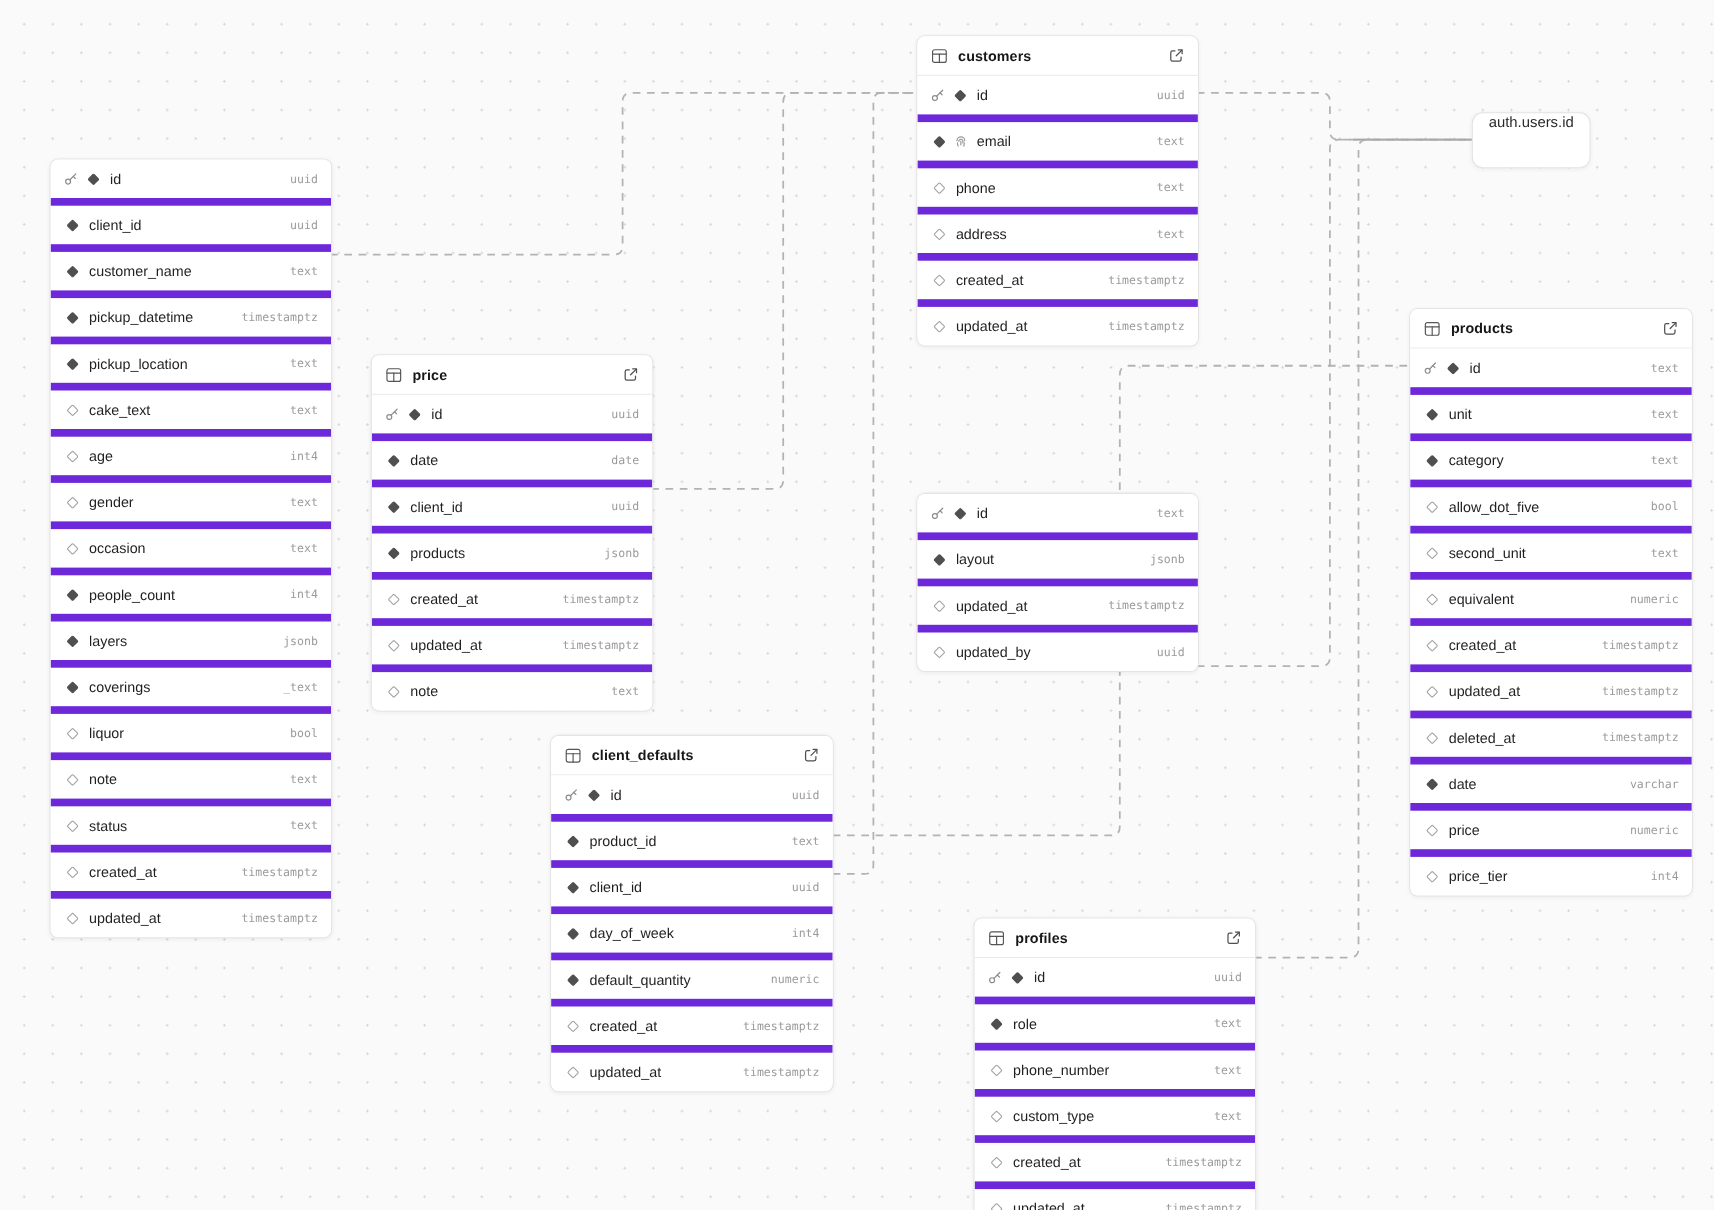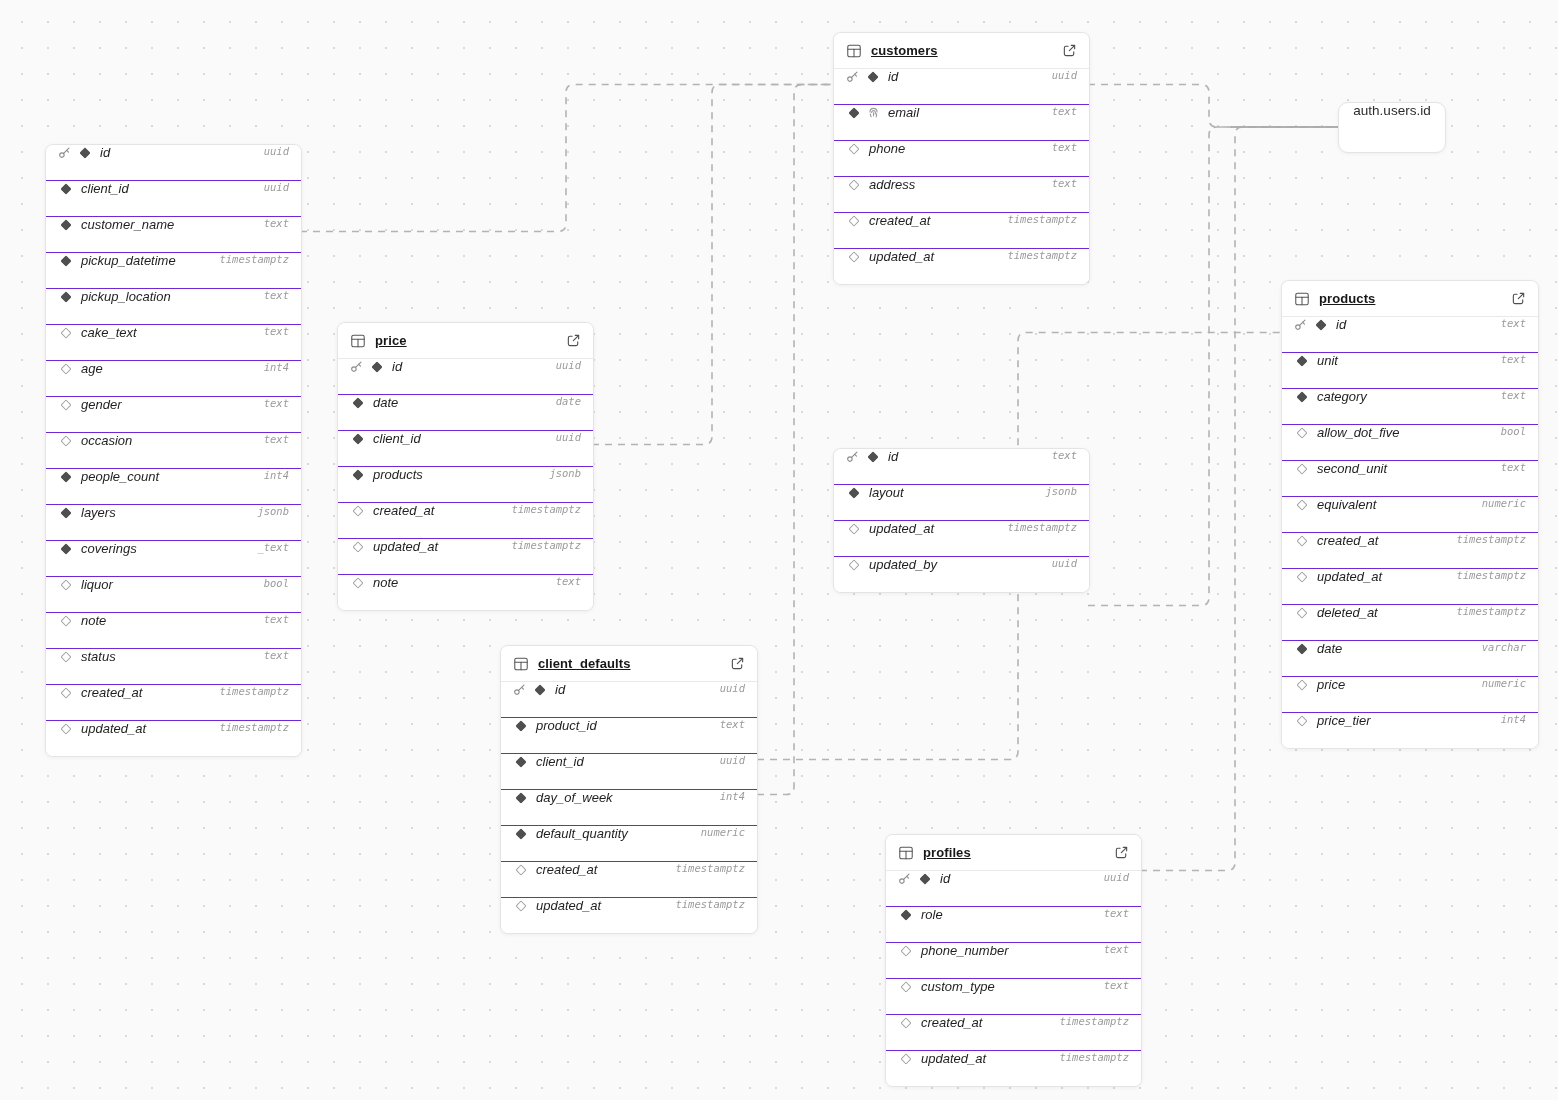--- a/index.html
+++ b/index.html
@@ -12,26 +12,26 @@
   }
   #edges{position:absolute;left:0;top:0;width:100%;height:100%;}
   .edge{fill:none;stroke:var(--edge,#b3b3b3);stroke-width:1.6px;}
   .edge.dashed{stroke-dasharray:7 6;}
   .edge.solid{stroke:#a8a8a8;}
   .card{
     position:absolute;background:#fff;border:1px solid #e4e4e4;border-radius:8px;
     box-shadow:0 1px 4px rgba(0,0,0,.05);overflow:hidden;
   }
   .chead{display:flex;align-items:center;height:35px;padding:0 12px;gap:9px;border-bottom:1px solid #e9e9e9;background:#fff;}
-  .cname{font-size:13px;font-weight:600;color:#171717;letter-spacing:.1px;text-decoration:underline;}
+  .cname{font-size:13px;font-weight:600;color:#171717;letter-spacing:.1px;}
   .hsp{flex:1;}
   .svgic{width:16px;height:16px;stroke:#565656;fill:none;stroke-width:1.2;stroke-linecap:round;stroke-linejoin:round;flex:none;}
   .hic{width:15px;height:15px;stroke:#4f4f4f;cursor:pointer;}
-  .row{display:flex;align-items:flex-start;height:35px;padding:0 12px;background:#fff;font-style:italic;}
-  .row + .row{border-top:1px solid #6d28d9;}
+  .row{display:flex;align-items:center;height:35px;padding:0 12px;background:#fff;}
+  .row + .row{border-top:7px solid #6d28d9;}
   .ricons{display:flex;align-items:center;gap:6px;margin-right:8px;}
   .keyic{width:13px;height:13px;stroke:#8c8c8c;}
   .fpic{width:13px;height:13px;stroke:#9a9a9a;}
   .dslot{width:15px;height:15px;display:flex;align-items:center;justify-content:center;flex:none;}
   .diamond{width:8px;height:8px;transform:rotate(45deg);border-radius:1.5px;border:1.3px solid #a2a2a2;box-sizing:border-box;background:transparent;}
   .diamond.filled{background:#4f4f4f;border-color:#4f4f4f;}
   .fname{font-size:13px;color:#1f1f1f;white-space:nowrap;}
   .ftype{margin-left:auto;font-family:"DejaVu Sans Mono",monospace;font-size:10.5px;color:#9b9b9b;white-space:nowrap;}
   .auth-node{
     position:absolute;display:flex;align-items:flex-start;justify-content:center;
@@ -416,21 +416,21 @@
         <div class="row">
           <span class="ricons">
             <span class="dslot">
               <span class="diamond"></span>
             </span>
           </span>
           <span class="fname">updated_by</span>
           <span class="ftype">uuid</span>
         </div>
       </div>
-      <div class="card" style="left: 500px; top: 645px; width: 256px;">
+      <div class="card" style="left: 500px; top: 668px; width: 256px;">
         <div class="chead">
           <svg class="svgic" viewBox="0 0 18 18">
             <rect x="2" y="2.5" width="14" height="13" rx="2"></rect>
             <line x1="2" y1="7" x2="16" y2="7"></line>
             <line x1="9" y1="7" x2="9" y2="15.5"></line>
           </svg>
           <span class="cname">client_defaults</span>
           <span class="hsp"></span>
           <svg class="svgic hic" viewBox="0 0 16 16">
             <path d="M6.5 3.5H4.2C3.26 3.5 2.5 4.26 2.5 5.2v6.6c0 .94.76 1.7 1.7 1.7h6.6c.94 0 1.7-.76 1.7-1.7V9.5"></path>

